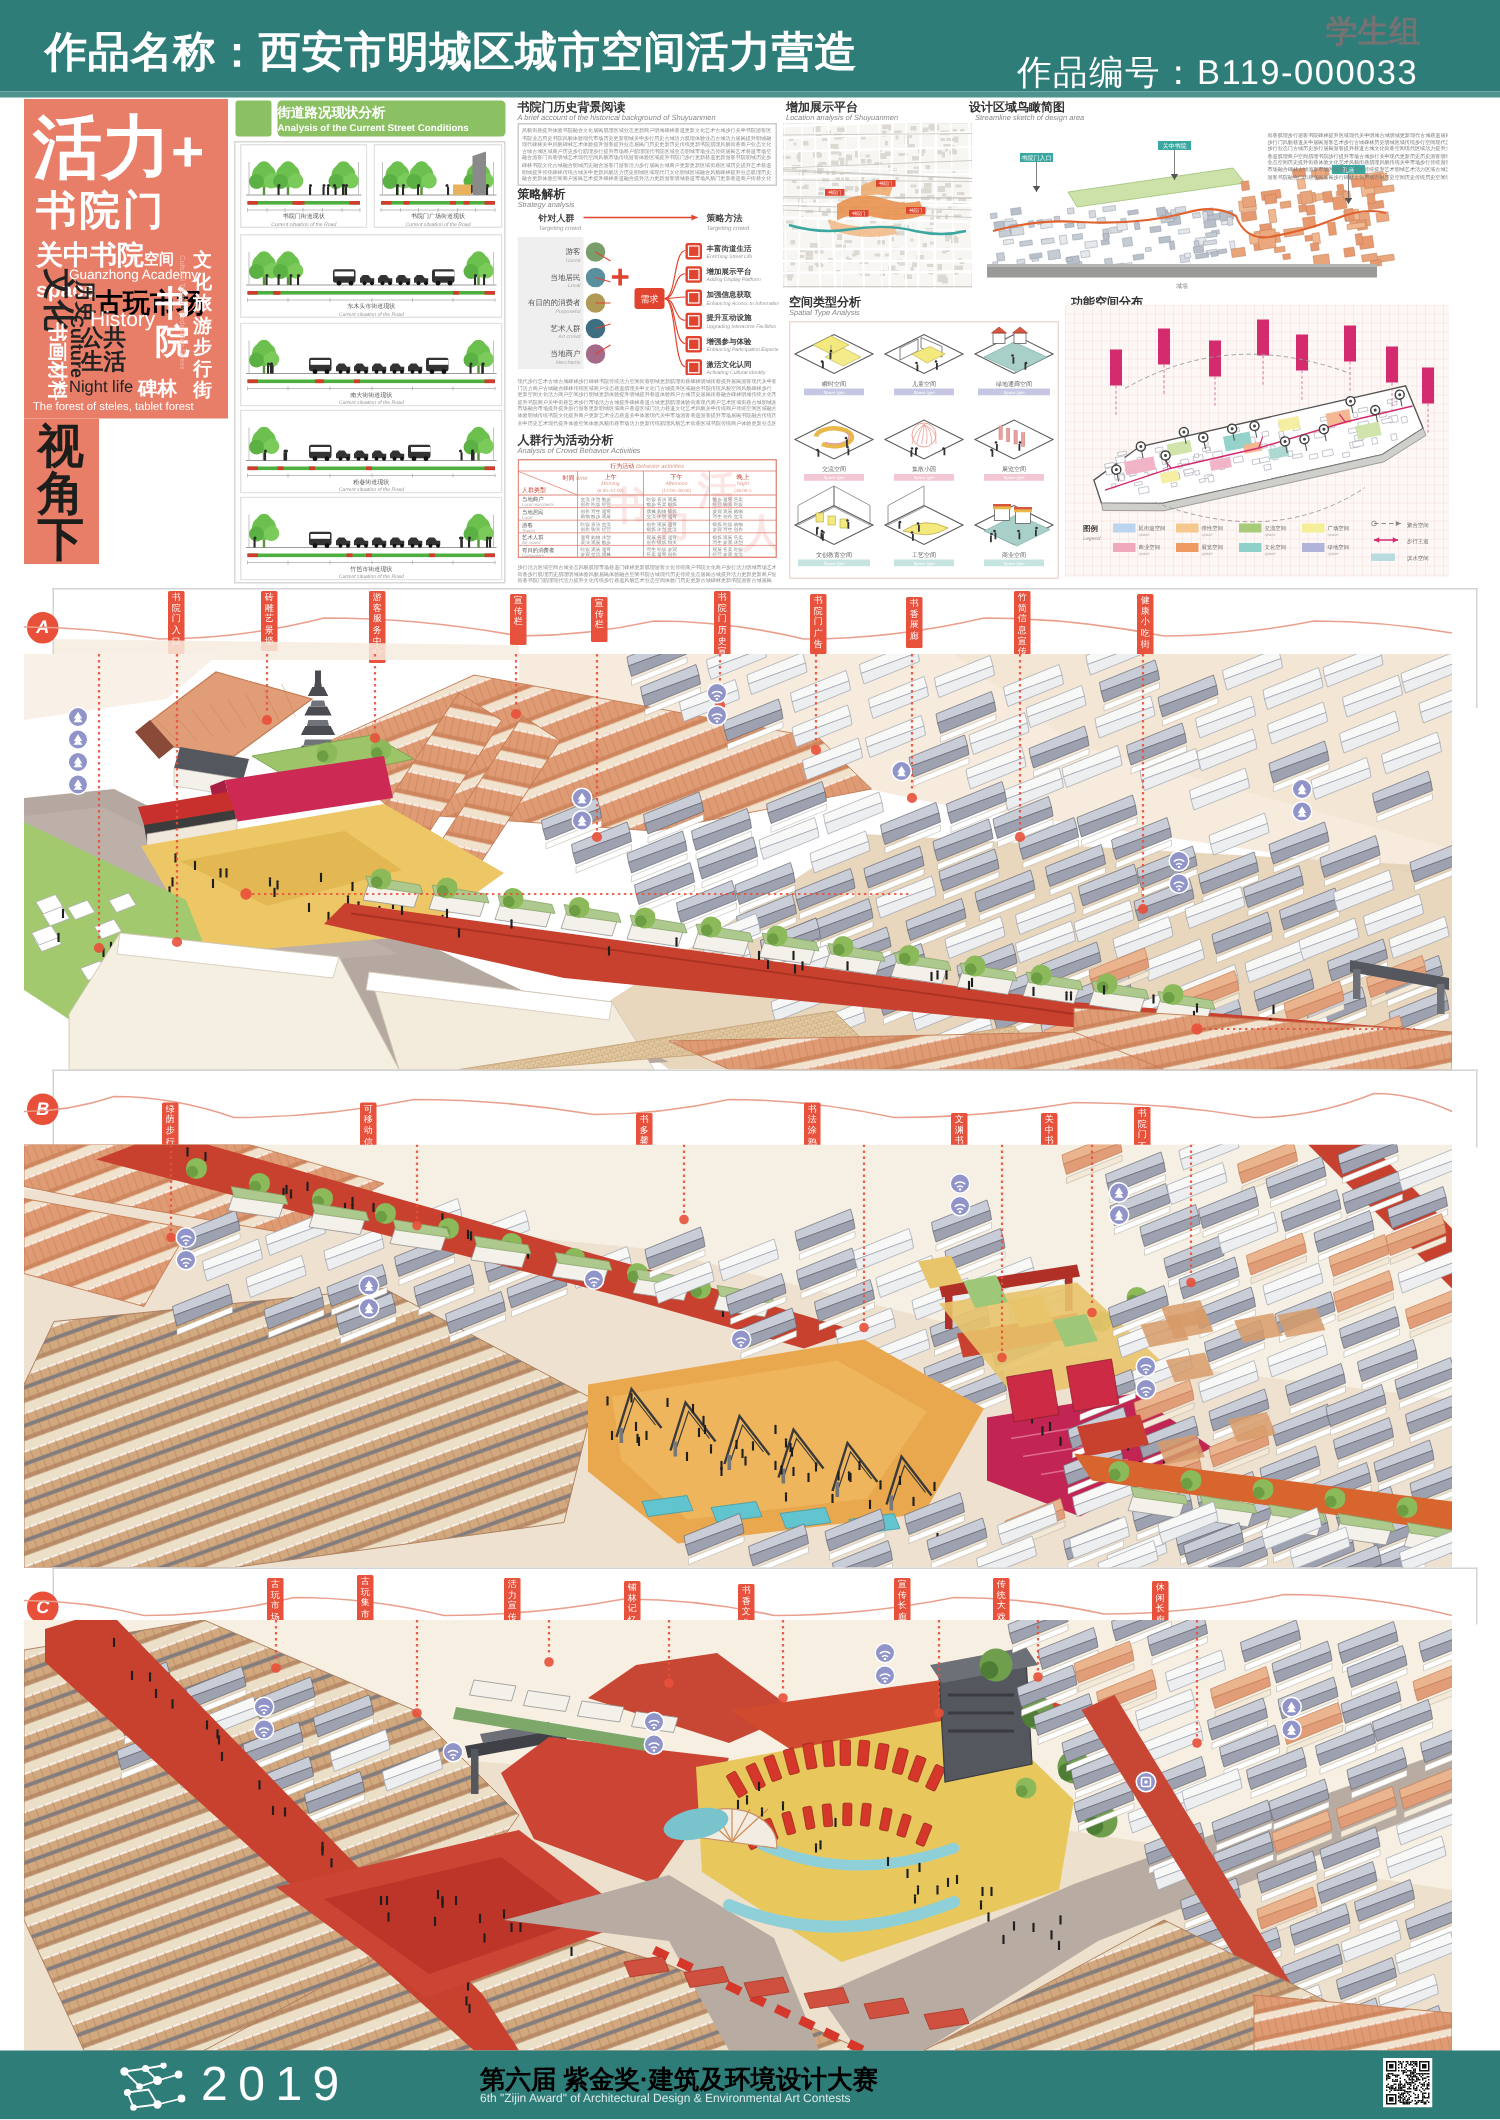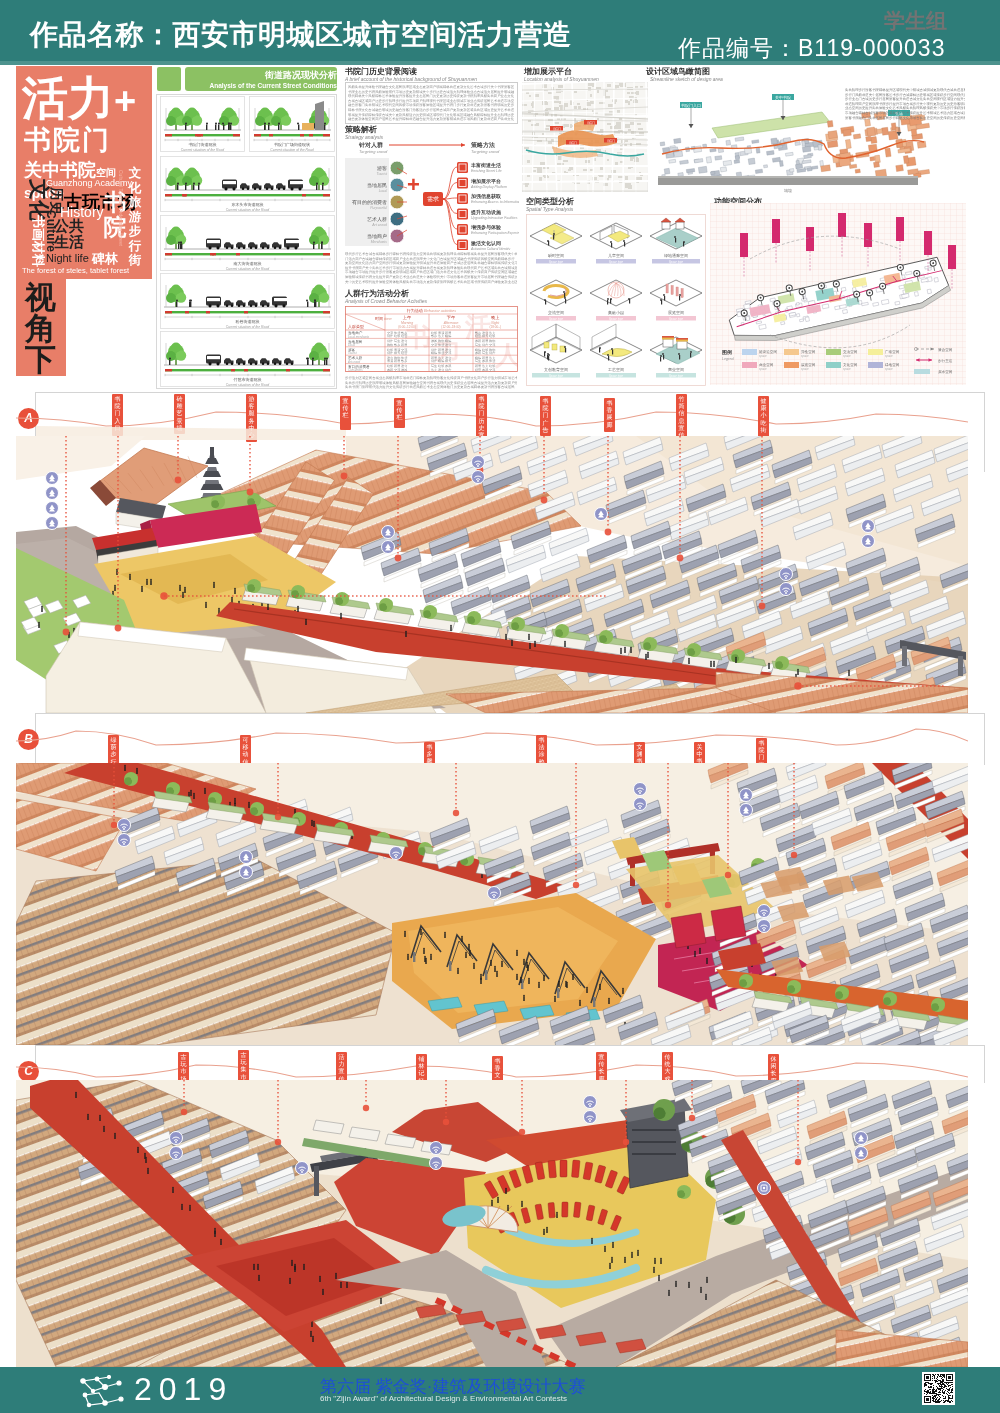--- a/index.html
+++ b/index.html
@@ -55,21 +55,21 @@
 
 <div class="abs" style="left:6px;top:200px;color:#fff;font-size:7.5px">The forest of steles, tablet forest</div>
 </div>
 
 <div class="abs" style="left:16px;top:279px;width:50px;height:97px;background:#e87e68">
 
 <div class="abs" style="left:9px;top:3px;color:#1d1d1b;font-size:31px;font-weight:bold;line-height:31px">视<br>角<br>下</div>
 </div>
 <div class="abs" style="left:156px;top:94px;width:181px;height:295px;border:1px solid #d8d8d8"></div>
     <div class="abs" style="left:157px;top:67px;width:24px;height:24px;background:#8cc163;border-radius:2px"></div>
-    <div class="abs" style="left:185px;top:67px;width:152px;height:24px;background:#8cc163;border-radius:3px;text-align:right;color:#fff">
+    <div class="abs" style="left:185px;top:67px;width:152px;height:24px;background:#8cc163;border-radius:3px;text-align:left;color:#fff">
       <div style="font-size:9px;font-weight:bold;padding-top:2px">街道路况现状分析</div>
       <div style="font-size:6.5px;font-weight:bold">Analysis of the Current Street Conditions</div>
     </div>
     <svg class="abs" style="left:160px;top:96px" width="85" height="56" viewBox="0 0 85 56">
       <rect x="0.5" y="0.5" width="84" height="55" fill="#fff" stroke="#ddd" stroke-width="0.8"></rect>
       <line x1="4" y1="34" x2="81" y2="34" stroke="#9a9a9a" stroke-width="0.8"></line>
       <line x1="6" y1="12" x2="6" y2="34" stroke="#bbb" stroke-width="0.6"></line>
       <line x1="79" y1="12" x2="79" y2="34" stroke="#bbb" stroke-width="0.6"></line>
       <rect x="15.2" y="26" width="1.6" height="8" fill="#5a8f3c"></rect>
       <circle cx="16" cy="21" r="8" fill="#6cc04e"></circle>
@@ -2448,21 +2448,21 @@
         <circle cx="30" cy="28" r="2.2" fill="#fff"></circle>
 <circle cx="14" cy="30" r="1.6" fill="#fff"></circle>
         <circle cx="44" cy="8" r="2" fill="#fff"></circle>
 <circle cx="46" cy="24" r="2" fill="#fff"></circle>
         <circle cx="34" cy="2" r="1.5" fill="#fff"></circle>
 </g>
     </svg>
 
 <div class="abs" style="left:134px;top:1371px;color:#fff;font-size:32px;letter-spacing:7px">2019</div>
 
-<div class="abs" style="left:320px;top:1375px;color:#1d4ed8;font-size:17px;font-weight:normal">第六届 紫金奖·建筑及环境设计大赛</div>
+<div class="abs" style="left:320px;top:1375px;color:#000000;font-size:17px;font-weight:bold">第六届 紫金奖·建筑及环境设计大赛</div>
 
 <div class="abs" style="left:320px;top:1394px;color:#dce9e8;font-size:8px">6th "Zijin Award" of Architectural Design &amp; Environmental Art Contests</div>
 
 <svg class="abs" style="left:922px;top:1372px" width="33" height="33" viewBox="0 0 33 33">
 <rect width="33" height="33" fill="#fff"></rect>
       <rect x="2" y="2" width="7" height="7" fill="#111"></rect>
       <rect x="3" y="3" width="5" height="5" fill="#fff"></rect>
       <rect x="4" y="4" width="3" height="3" fill="#111"></rect>
       <rect x="24" y="2" width="7" height="7" fill="#111"></rect>
       <rect x="25" y="3" width="5" height="5" fill="#fff"></rect>

